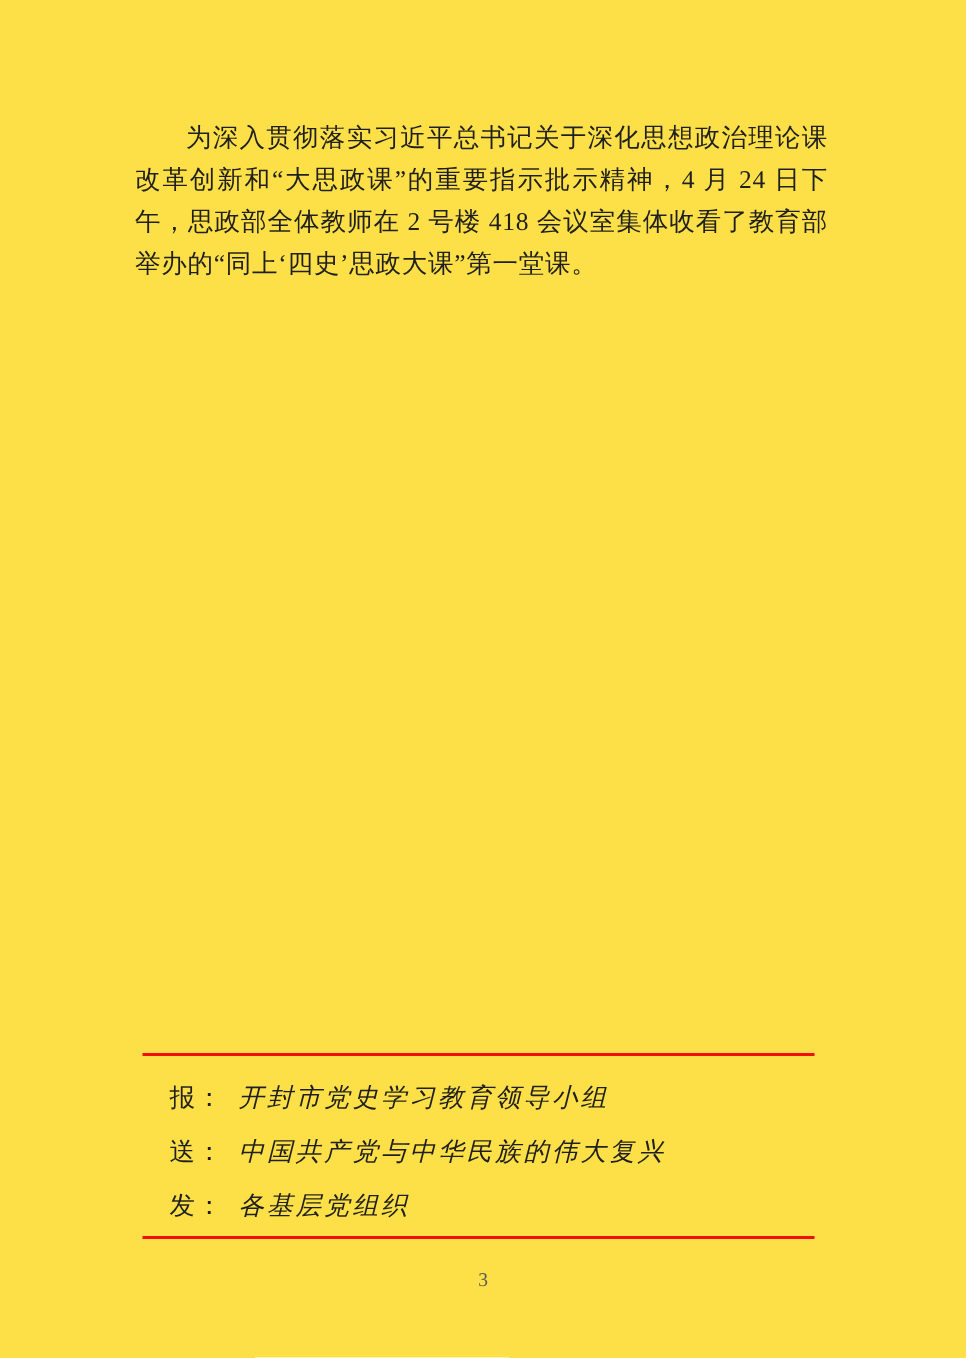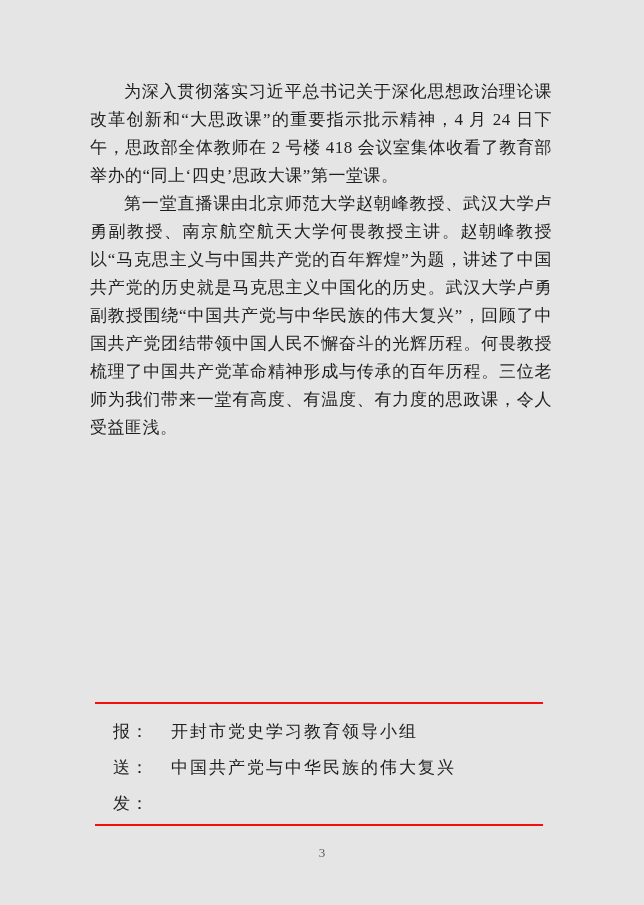--- a/index.html
+++ b/index.html
@@ -4,21 +4,21 @@
 <style>
   html, body {
     margin: 0;
     padding: 0;
     background: #ffffff;
   }
   .page {
     position: relative;
     width: 644px;
     height: 905px;
-    background: #e5e5e5;
+    background: #fde047;
     overflow: hidden;
     font-family: "Liberation Serif", "DejaVu Serif", serif;
     color: #1f1f1f;
   }
   .body-text {
     position: absolute;
     left: 90px;
     width: 462px;
     top: 78px;
     font-size: 17px;
@@ -46,52 +46,53 @@
   .footer-row {
     height: 36px;
     display: flex;
     align-items: center;
     white-space: nowrap;
   }
   .footer-label {
     letter-spacing: 1px;
   }
   .footer-value {
-    margin-left: 22px;
+    margin-left: 10px;
     letter-spacing: 2px;
+    font-style: italic;
   }
   .page-number {
     position: absolute;
     left: 0;
     right: 0;
     top: 845px;
     text-align: center;
     font-size: 13px;
     color: #5a5a5a;
   }
 </style>
 </head>
 <body>
 
 <div class="page">
 
   <div class="body-text">
     <p class="para">为深入贯彻落实习近平总书记关于深化思想政治理论课改革创新和“大思政课”的重要指示批示精神，4 月 24 日下午，思政部全体教师在 2 号楼 418 会议室集体收看了教育部举办的“同上‘四史’思政大课”第一堂课。</p>
-    <p class="para">第一堂直播课由北京师范大学赵朝峰教授、武汉大学卢勇副教授、南京航空航天大学何畏教授主讲。赵朝峰教授以“马克思主义与中国共产党的百年辉煌”为题，讲述了中国共产党的历史就是马克思主义中国化的历史。武汉大学卢勇副教授围绕“中国共产党与中华民族的伟大复兴”，回顾了中国共产党团结带领中国人民不懈奋斗的光辉历程。何畏教授梳理了中国共产党革命精神形成与传承的百年历程。三位老师为我们带来一堂有高度、有温度、有力度的思政课，令人受益匪浅。</p>
   </div>
 
   <div class="footer" style="border-top-color: rgb(244, 15, 15); border-bottom-color: rgb(244, 15, 15);">
     <div class="footer-row">
       <span class="footer-label">报：</span>
       <span class="footer-value">开封市党史学习教育领导小组</span>
     </div>
     <div class="footer-row">
       <span class="footer-label">送：</span>
       <span class="footer-value">中国共产党与中华民族的伟大复兴</span>
     </div>
     <div class="footer-row">
       <span class="footer-label">发：</span>
+      <span class="footer-value">各基层党组织</span>
     </div>
   </div>
 
   <div class="page-number">3</div>
 
 </div>
 
 </body></html>

